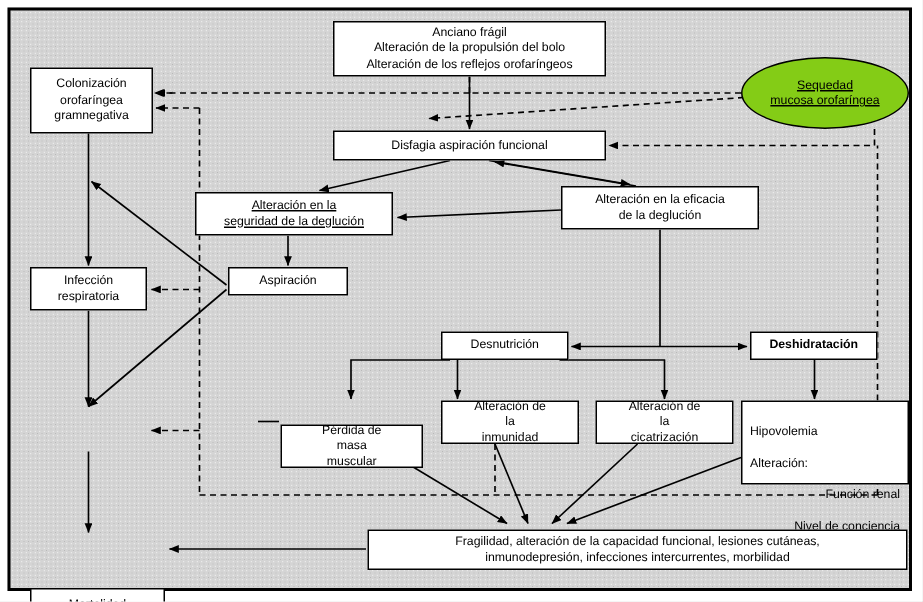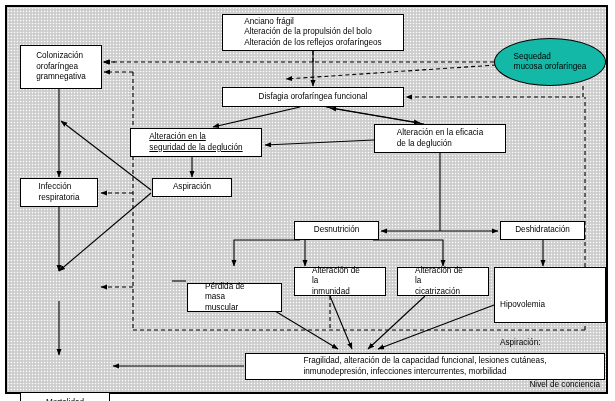--- a/index.html
+++ b/index.html
@@ -22,36 +22,38 @@
     background-size:3px 3px, 3px 3px;
     background-position:0 0, 1.5px 1.5px;
   }
   #svg{position:absolute;left:0;top:0;width:615px;height:401px;}
   .node{
     position:absolute;
     box-sizing:border-box;
     background:#ffffff;
     border:1px solid #000;
     display:flex;align-items:center;justify-content:center;
+    text-align:center;
     font-size:8.2px;
     line-height:10.5px;
     color:#000;
     padding:2px 17px;
     white-space:pre-line;
   }
   .node.ellipse{
     border-radius:50%;
-    background:#14b8a6;
+    background:#84cc16;
+    text-decoration:underline;
   }
   .node.left-align{
     display:block;
     text-align:left;
     padding:4px 5px;
   }
-  .node .ln{display:block;margin-top:17px;}
+  .node .ln{display:block;}
   .node .ind{display:block;padding-left:11px;text-align:right;}
 </style>
 </head>
 <body>
 
 <div id="root">
   <div id="canvas"></div>
 
   <svg id="svg" xmlns="http://www.w3.org/2000/svg">
     <defs>
@@ -137,50 +139,50 @@
 Alteración de la propulsión del bolo
 Alteración de los reflejos orofaríngeos</div>
 
   <div class="node" style="left:20px;top:45px;width:82px;height:44px;">Colonización
 orofaríngea
 gramnegativa</div>
 
   <div class="node ellipse" style="left:494px;top:38px;width:112px;height:48px;">Sequedad
 mucosa orofaríngea</div>
 
-  <div class="node" style="left:222px;top:87px;width:182px;height:20px;">Disfagia orofaríngea funcional</div>
+  <div class="node" style="left:222px;top:87px;width:182px;height:20px;">Disfagia aspiración funcional</div>
 
   <div class="node" style="left:130px;top:128px;width:132px;height:29px;text-decoration:underline;">Alteración en la
 seguridad de la deglución</div>
 
   <div class="node" style="left:374px;top:124px;width:132px;height:29px;">Alteración en la eficacia
 de la deglución</div>
 
   <div class="node" style="left:152px;top:178px;width:80px;height:19px;">Aspiración</div>
 
   <div class="node" style="left:20px;top:178px;width:78px;height:29px;">Infección
 respiratoria</div>
 
 
   <div class="node" style="left:294px;top:221px;width:85px;height:19px;">Desnutrición</div>
 
-  <div class="node" style="left:500px;top:221px;width:85px;height:19px;">Deshidratación</div>
+  <div class="node" style="left:500px;top:221px;width:85px;height:19px;font-weight:bold;">Deshidratación</div>
 
   <div class="node" style="left:187px;top:267px;width:95px;height:29px;margin-top:16px;">Pérdida de masa
 muscular</div>
 
   <div class="node" style="left:294px;top:267px;width:92px;height:29px;">Alteración de la
 inmunidad</div>
 
   <div class="node" style="left:397px;top:267px;width:92px;height:29px;">Alteración de la
 cicatrización</div>
 
   <div class="node left-align" style="left:494px;top:267px;width:112px;height:56px;">
     <span class="ln">Hipovolemia</span>
-    <span class="ln">Aspiración:</span>
+    <span class="ln">Alteración:</span>
     <span class="ind">Función renal</span>
     <span class="ind">Nivel de conciencia</span>
   </div>
 
   <div class="node" style="left:20px;top:356px;width:90px;height:22px;margin-top:36px;">Mortalidad</div>
 
   <div class="node" style="left:245px;top:353px;width:360px;height:27px;">Fragilidad, alteración de la capacidad funcional, lesiones cutáneas,
 inmunodepresión, infecciones intercurrentes, morbilidad</div>
 </div>
 

